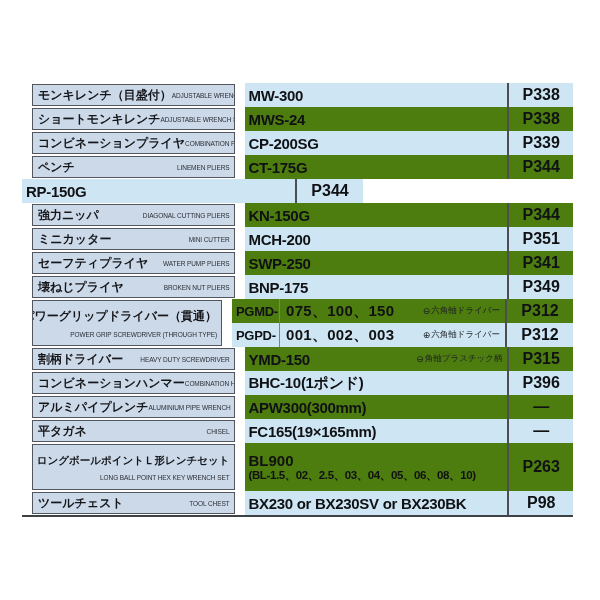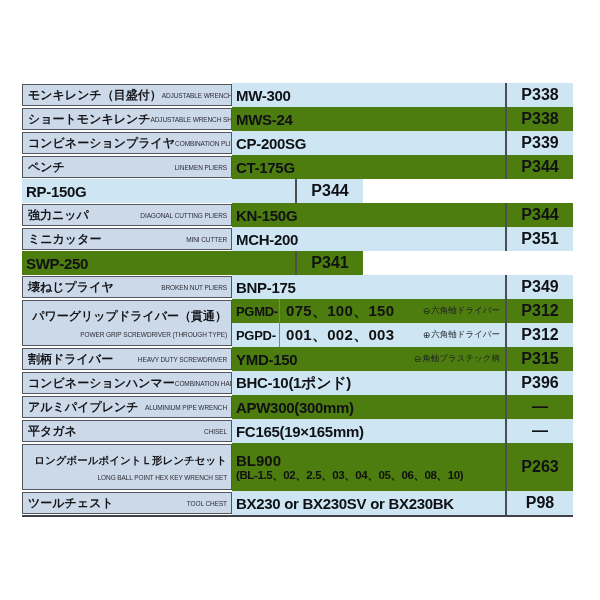--- a/index.html
+++ b/index.html
@@ -3,21 +3,21 @@
 <meta charset="utf-8">
 <style>
   html,body{margin:0;padding:0;background:#fff;}
   .page{position:relative;width:600px;height:600px;background:#ffffff;overflow:hidden;
         font-family:"Liberation Sans","DejaVu Sans",sans-serif;color:#111;}
   .tbl{position:absolute;left:22px;top:83px;width:551px;border-bottom:2px solid #3e4246;}
   .row{display:flex;height:24px;}
   .row.h2{height:48px;}
   
   .name{width:210px;box-sizing:border-box;background:#ccd9e9;border:1px solid #53575d;
-        margin:1px 0;display:flex;align-items:center;justify-content:space-between;
+        margin:1px 10px;display:flex;align-items:center;justify-content:space-between;
         padding:0 4px 0 5px;overflow:hidden;}
   .jp{font-size:12px;font-weight:bold;color:#15161a;white-space:nowrap;}
   .jp.jp-sm{font-size:10.5px;}
   .en{font-size:6.5px;color:#2a2d33;white-space:nowrap;text-align:right;letter-spacing:-0.1px;}
   .name.twoline{flex-direction:column;align-items:flex-end;justify-content:center;gap:6px;}
   .name.twoline .en{text-align:left;}
   
   .model{width:275px;box-sizing:border-box;border-right:2px solid #4b4f54;
          display:flex;align-items:center;padding:0 3px 0 4px;overflow:hidden;}
   .m{font-size:15px;font-weight:bold;color:#101114;letter-spacing:-0.3px;white-space:nowrap;}
@@ -126,20 +126,24 @@
       </div>
       <div class="model bb">
         <span class="m">MCH-200</span>
       </div>
       <div class="pg bb">
         <span class="p">P351</span>
       </div>
     </div>
 
     <div class="row">
+      <div class="name">
+        <span class="jp">セーフティプライヤ</span>
+        <span class="en">WATER PUMP PLIERS</span>
+      </div>
       <div class="model bw">
         <span class="m">SWP-250</span>
       </div>
       <div class="pg bw">
         <span class="p">P341</span>
       </div>
     </div>
 
     <div class="row">
       <div class="name">

